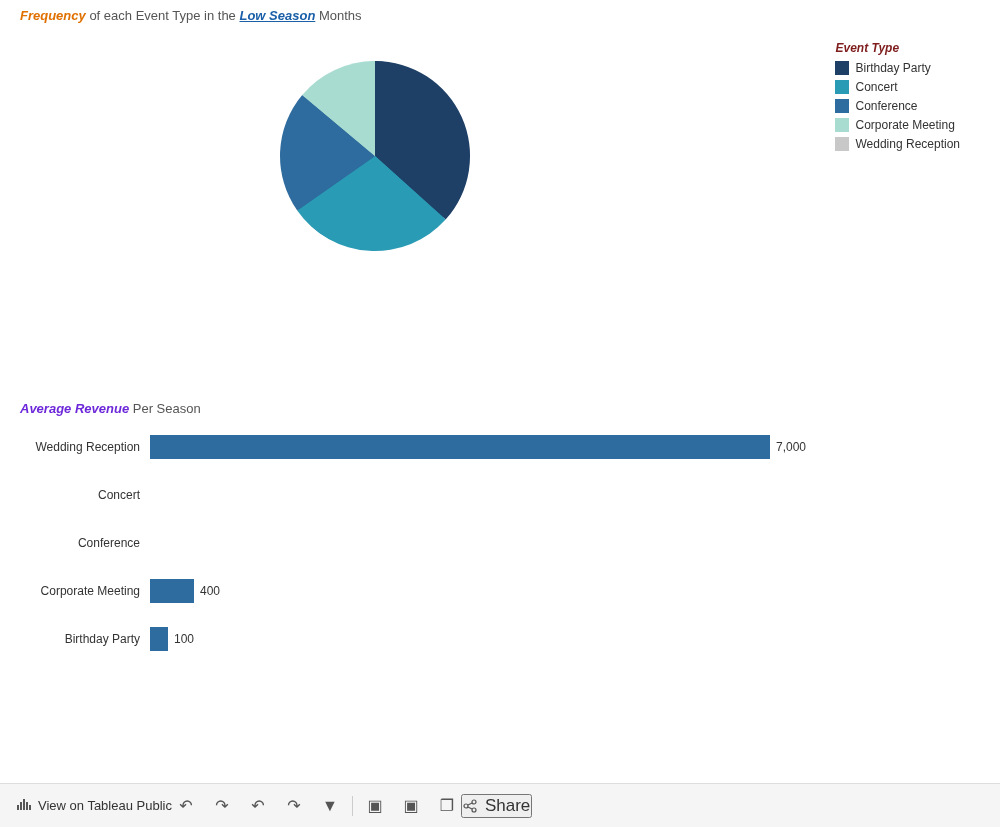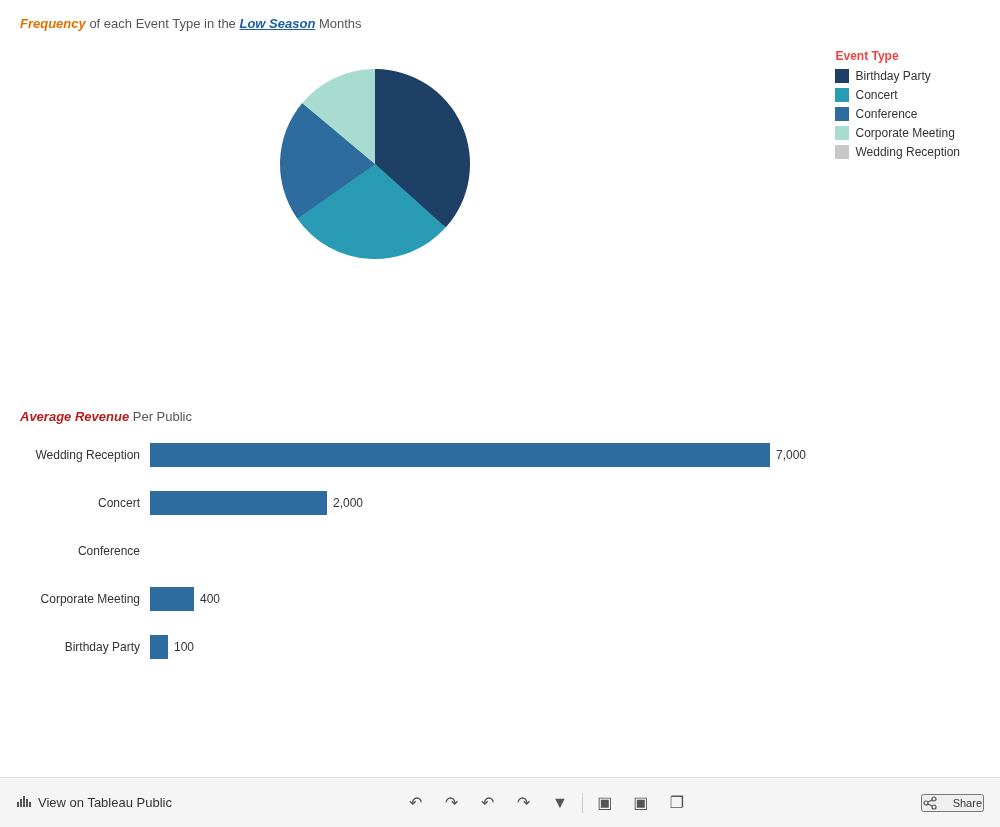--- a/index.html
+++ b/index.html
@@ -9,21 +9,21 @@
       width: 1000px;
       height: 827px;
       overflow: hidden;
       position: relative;
     }
 
     .main-content {
       width: 1000px;
       height: 780px;
       position: relative;
-      padding: 16px 20px;
+      padding: 8px 20px;
     }
 
     
     .chart-title {
       font-size: 13px;
       color: #555;
       margin-bottom: 8px;
     }
     .chart-title .highlight-orange {
       color: #e07000;
@@ -53,22 +53,23 @@
 
     
     .legend {
       position: absolute;
       right: 20px;
       top: 10px;
     }
     .legend-title {
       font-size: 12px;
       font-weight: bold;
-      color: #ef4444;
+      color: #7f1d1d;
       margin-bottom: 6px;
+      font-style: italic;
     }
     .legend-item {
       display: flex;
       align-items: center;
       margin-bottom: 5px;
     }
     .legend-color {
       width: 14px;
       height: 14px;
       margin-right: 6px;
@@ -82,21 +83,21 @@
     
     .bar-section {
       margin-top: 10px;
     }
     .bar-chart-title {
       font-size: 13px;
       color: #555;
       margin-bottom: 16px;
     }
     .bar-chart-title .highlight-orange {
-      color: #b91c1c;
+      color: #6d28d9;
       font-style: italic;
       font-weight: bold;
     }
 
     .bar-chart {
       position: relative;
     }
 
     .bar-row {
       display: flex;
@@ -128,26 +129,26 @@
       color: #333;
       margin-left: 6px;
     }
 
     
     .toolbar {
       position: absolute;
       bottom: 0;
       left: 0;
       right: 0;
-      height: 50px;
+      height: 44px;
       background: #f5f5f5;
       border-top: 1px solid #ddd;
       display: flex;
       align-items: center;
-      justify-content: space-between;
+      justify-content: flex-start;
       padding: 4px 16px;
     }
     .toolbar-left {
       display: flex;
       align-items: center;
       gap: 6px;
     }
     .toolbar-link {
       font-size: 13px;
       color: #333;
@@ -174,26 +175,26 @@
       width: 1px;
       height: 20px;
       background: #ccc;
     }
     .toolbar-right {
       display: flex;
       align-items: center;
       gap: 6px;
     }
     .share-btn {
-      font-size: 11px;
+      font-size: 17px;
       color: #333;
       cursor: pointer;
       display: flex;
       align-items: center;
-      gap: 16px;
+      gap: 8px;
     }
 
     svg.pie-svg {
       overflow: visible;
     }
   </style>
 </head>
 <body>
 
 <div class="main-content">
@@ -254,37 +255,33 @@
       <div class="legend-item">
         <div class="legend-color" style="background:#c8c8c8;"></div>
         <span class="legend-label">Wedding Reception</span>
       </div>
     </div>
   </div>
 
   <div class="bar-section">
     <div class="bar-chart-title">
       <span class="highlight-orange">Average Revenue</span>
-      <span> Per Public</span>
+      <span> Per Season</span>
     </div>
 
     <div class="bar-chart" id="bar-chart-container">
     <div class="bar-row">
           <div class="bar-label">Wedding Reception</div>
           <div class="bar-track">
             <div class="bar-fill" style="width: 620px;"></div>
             <div class="bar-value">7,000</div>
           </div>
         </div>
         <div class="bar-row">
           <div class="bar-label">Concert</div>
-          <div class="bar-track">
-            <div class="bar-fill" style="width: 177px;"></div>
-            <div class="bar-value">2,000</div>
-          </div>
         </div>
         <div class="bar-row">
           <div class="bar-label">Conference</div>
         </div>
         <div class="bar-row">
           <div class="bar-label">Corporate Meeting</div>
           <div class="bar-track">
             <div class="bar-fill" style="width: 44px;"></div>
             <div class="bar-value">400</div>
           </div>

